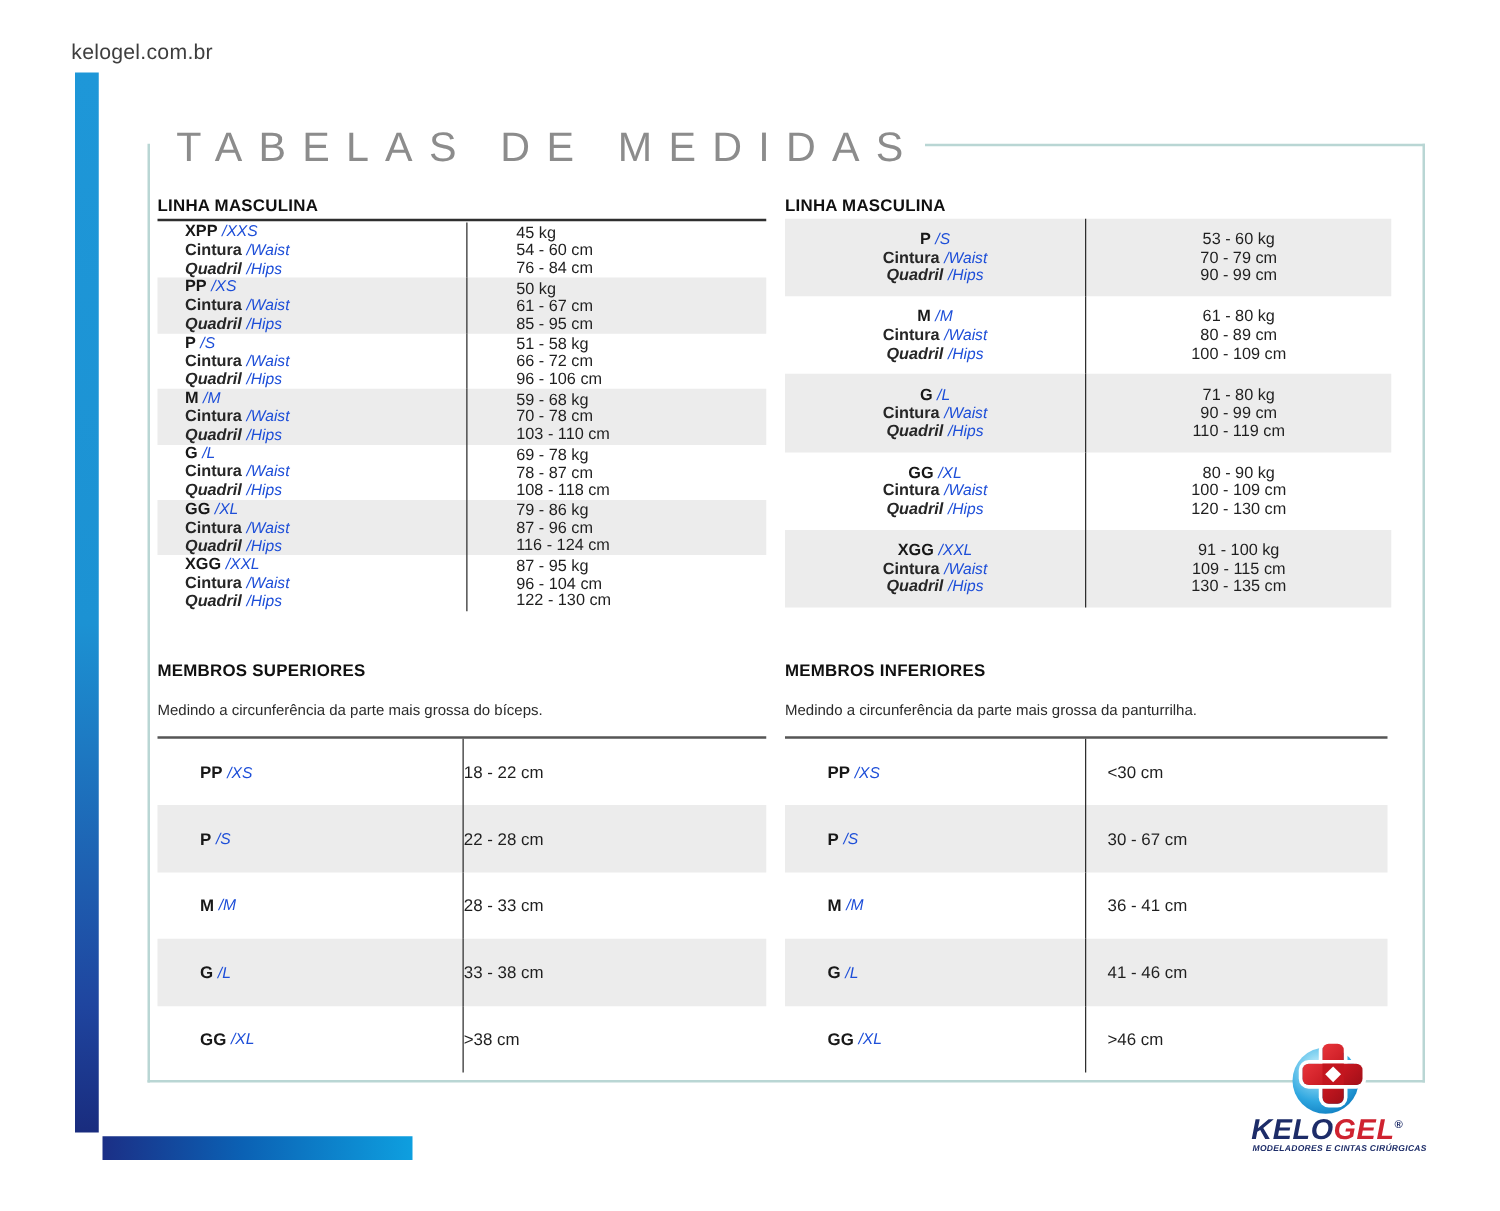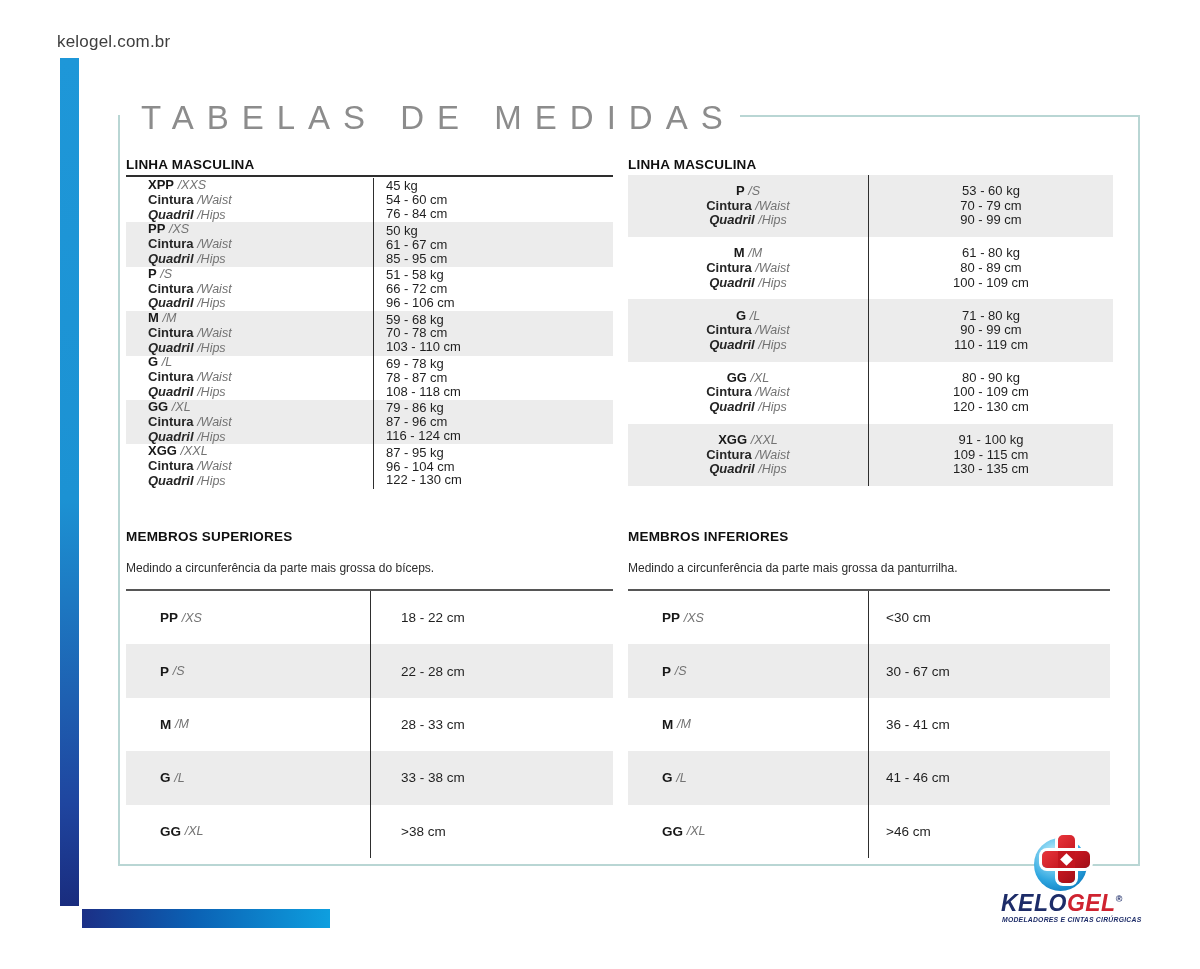--- a/index.html
+++ b/index.html
@@ -30,42 +30,42 @@
   .fem h2 { padding-bottom:3px; border-bottom:2px solid #2e2e2e; margin-bottom:1px; }
   .masc h2 { margin-bottom:3px; }
 
   .lrow { display:flex; }
   .fem .lrow { height:44.4px; }
   .masc .lrow { height:62.2px; }
   .fem .lrow:nth-child(even) { background:#ececec; }
   .masc .lrow:nth-child(odd) { background:#ececec; }
   .lcell { display:flex; flex-direction:column; justify-content:center; }
   .fem .labelcol { width:247px; padding-left:22px; }
-  .fem .valuecol { flex:1; border-left:1.5px solid #2e2e2e; padding-left:12px; }
+  .fem .valuecol { flex:1; border-left:1.5px solid #2e2e2e; padding-left:39px; }
   .masc .labelcol { width:240px; text-align:center; }
   .masc .valuecol { flex:1; border-left:1.5px solid #2e2e2e; text-align:center; }
   .line { font-size:13px; line-height:13.9px; color:#1f1f1f; white-space:nowrap; }
   .masc .line { line-height:14.6px; }
   .size { font-weight:700; color:#181818; }
   .mlabel { font-weight:700; color:#262626; }
   .italic { font-style:italic; }
-  .intl { color:#737373; font-style:italic; font-size:12.5px; }
+  .intl { color:#1d4ed8; font-style:italic; font-size:12.5px; }
 
   
   .limb { position:absolute; top:529px; }
   .limb-sup { left:126px; width:487px; }
   .limb-inf { left:628px; width:482px; }
   .limb h2 { font-size:13.5px; font-weight:700; color:#101010; letter-spacing:.2px; line-height:15px; }
   .limb .subtitle { font-size:12px; color:#2b2b2b; margin-top:17px; }
   .limb .rows { margin-top:14px; border-top:2px solid #565656; }
   .mrow { display:flex; height:53.4px; align-items:stretch; }
   .mrow:nth-child(even) { background:#ececec; }
   .mcell { display:flex; align-items:center; font-size:13.5px; }
   .limb-sup .labelcol2 { width:244px; padding-left:34px; }
-  .limb-sup .valuecol2 { flex:1; border-left:1.5px solid #2e2e2e; padding-left:30px; }
+  .limb-sup .valuecol2 { flex:1; border-left:1.5px solid #2e2e2e; }
   .limb-inf .labelcol2 { width:240px; padding-left:34px; }
   .limb-inf .valuecol2 { flex:1; border-left:1.5px solid #2e2e2e; padding-left:17px; }
 
   
   .logo { position:absolute; left:1000px; top:833px; width:145px; height:100px; z-index:5; }
   .sphere { position:absolute; left:34px; top:5px; width:53px; height:53px; border-radius:50%;
     background:radial-gradient(circle at 38% 30%, #d9f2fb 0%, #8fd8f3 20%, #2fa7e0 55%, #0b79bd 85%, #0a6bb0 100%); }
   .cross-v { position:absolute; left:58px; top:2px; width:17px; height:48px; border-radius:5px;
     background:linear-gradient(135deg,#e8353b 0%,#c3161f 60%,#a00f18 100%); box-shadow:0 0 0 3px #fff; }
   .cross-h { position:absolute; left:42px; top:18px; width:48px; height:17px; border-radius:5px;

